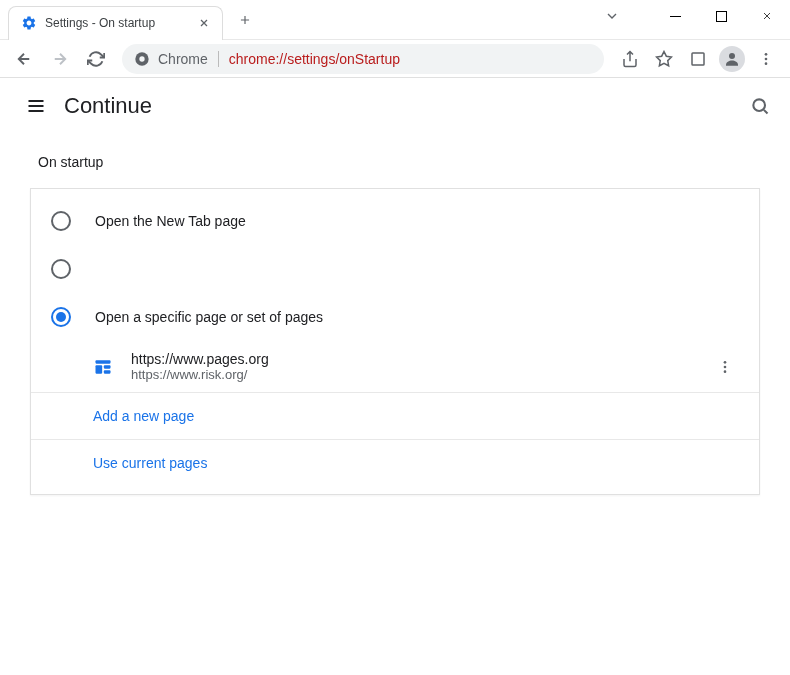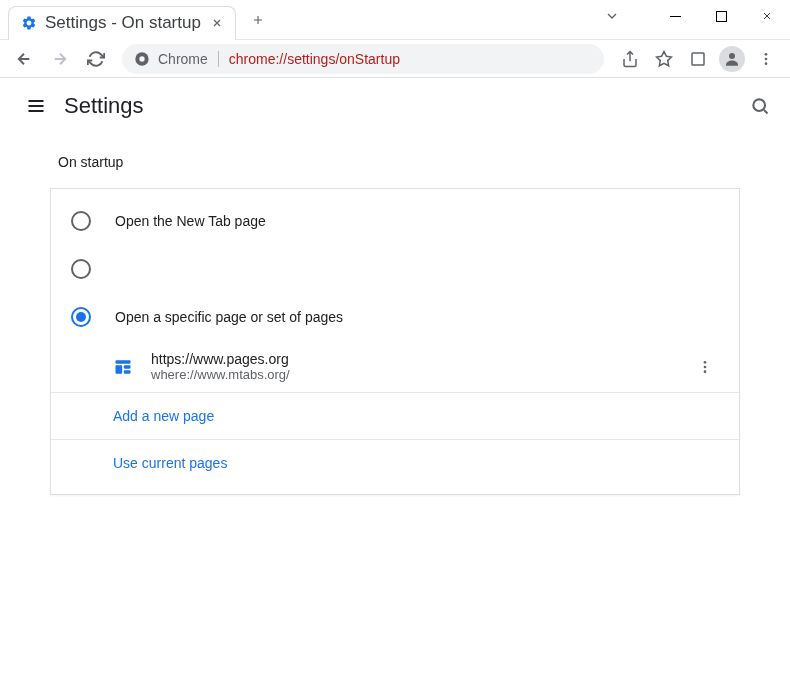--- a/index.html
+++ b/index.html
@@ -6,21 +6,21 @@
     body { width: 790px; height: 675px; background: #fff; overflow: hidden; position: relative; }
     
     
     .watermark { position: absolute; top: 50%; left: 50%; transform: translate(-50%, -50%); font-size: 160px; font-weight: bold; color: rgba(200,200,200,0.18); z-index: 1; white-space: nowrap; pointer-events: none; }
     .watermark-sub { position: absolute; top: 60%; left: 50%; transform: translate(-50%, -50%); font-size: 80px; font-weight: bold; color: rgba(230,150,120,0.15); z-index: 1; white-space: nowrap; pointer-events: none; letter-spacing: 10px; }
     
     
     .titlebar { height: 40px; display: flex; align-items: center; background: #fff; border-bottom: 1px solid #e8e8e8; position: relative; z-index: 10; }
     .tab { display: flex; align-items: center; height: 34px; background: #fff; border-radius: 8px 8px 0 0; padding: 0 10px 0 12px; margin-left: 8px; margin-top: 6px; gap: 8px; min-width: 215px; border: 1px solid #ddd; border-bottom: none; }
     .tab-icon { width: 16px; height: 16px; display: flex; align-items: center; justify-content: center; }
-    .tab-title { font-size: 17px; color: #3c4043; flex: 1; }
+    .tab-title { font-size: 12px; color: #3c4043; flex: 1; }
     .tab-close { width: 16px; height: 16px; display: flex; align-items: center; justify-content: center; color: #5f6368; cursor: pointer; }
     .new-tab { width: 28px; height: 28px; display: flex; align-items: center; justify-content: center; margin-left: 8px; color: #5f6368; cursor: pointer; }
     .win-controls { position: absolute; right: 0; top: 0; display: flex; height: 32px; }
     .win-btn { width: 46px; display: flex; align-items: center; justify-content: center; color: #000; cursor: pointer; }
     .win-chevron { position: absolute; right: 170px; top: 8px; color: #5f6368; }
     
     
     .toolbar { height: 38px; display: flex; align-items: center; padding: 0 8px; gap: 4px; background: #fff; border-bottom: 1px solid #e0e0e0; position: relative; z-index: 10; }
     .nav-btn { width: 32px; height: 32px; display: flex; align-items: center; justify-content: center; border-radius: 50%; color: #5f6368; cursor: pointer; }
     .nav-btn.disabled { color: #bdc1c6; cursor: default; }
@@ -33,21 +33,21 @@
     .tb-icon { width: 32px; height: 32px; display: flex; align-items: center; justify-content: center; color: #5f6368; cursor: pointer; border-radius: 50%; }
     .avatar { width: 26px; height: 26px; border-radius: 50%; background: #dadce0; display: flex; align-items: center; justify-content: center; }
     
     
     .settings-header { height: 56px; display: flex; align-items: center; padding: 0 16px; background: #fff; position: relative; z-index: 10; }
     .hamburger { width: 40px; height: 40px; display: flex; align-items: center; justify-content: center; color: #5f6368; cursor: pointer; }
     .settings-title { font-size: 22px; color: #202124; margin-left: 8px; font-weight: 400; }
     .search-btn { position: absolute; right: 20px; color: #5f6368; cursor: pointer; }
     
     
-    .content { padding: 20px 50px; position: relative; z-index: 10; }
+    .content { padding: 20px 30px; position: relative; z-index: 10; }
     .section-title { font-size: 14px; color: #202124; margin-bottom: 18px; margin-left: 8px; }
     .card { background: #fff; border: 1px solid #e0e0e0; border-radius: 0; padding: 8px 0; box-shadow: 0 1px 2px rgba(0,0,0,0.05); }
     .radio-row { display: flex; align-items: center; padding: 14px 20px; gap: 24px; cursor: pointer; }
     .radio { width: 20px; height: 20px; border: 2px solid #5f6368; border-radius: 50%; display: flex; align-items: center; justify-content: center; flex-shrink: 0; }
     .radio.selected { border-color: #1a73e8; }
     .radio.selected::after { content: ''; width: 10px; height: 10px; background: #1a73e8; border-radius: 50%; }
     .radio-label { font-size: 14px; color: #202124; }
     
     .page-entry { display: flex; align-items: center; padding: 10px 20px 10px 62px; border-bottom: 1px solid #e8e8e8; margin: 0 0 0 0; }
     .page-icon { width: 20px; height: 20px; margin-right: 18px; display: flex; align-items: center; justify-content: center; color: #1a73e8; }
@@ -173,21 +173,21 @@
     </div>
   </div>
 </div>
 
 <div class="settings-header">
   <div class="hamburger">
     <svg width="20" height="20" viewBox="0 0 24 24" fill="none" stroke="#202124" stroke-width="2.5">
         <path d="M3 6h18M3 12h18M3 18h18"></path>
       </svg>
   </div>
-  <div class="settings-title">Settings</div>
+  <div class="settings-title">Continue</div>
   <div class="search-btn">
     <svg width="20" height="20" viewBox="0 0 24 24" fill="none" stroke="#5f6368" stroke-width="2.5">
         <circle cx="11" cy="11" r="7"></circle>
         <path d="M21 21l-4.35-4.35"></path>
       </svg>
   </div>
 </div>
 
 <div class="content">
   <div class="section-title">On startup</div>
@@ -208,21 +208,21 @@
       <div class="page-icon">
         <svg width="20" height="20" viewBox="0 0 24 24" fill="#1a73e8">
             <rect x="3" y="4" width="18" height="4" rx="1"></rect>
             <rect x="3" y="10" width="8" height="10" rx="1"></rect>
             <rect x="13" y="10" width="8" height="4" rx="1"></rect>
             <rect x="13" y="16" width="8" height="4" rx="1"></rect>
           </svg>
       </div>
       <div class="page-text">
         <div class="page-name">https://www.pages.org</div>
-        <div class="page-url">where://www.mtabs.org/</div>
+        <div class="page-url">https://www.risk.org/</div>
       </div>
       <div class="page-menu">
         <svg width="16" height="16" viewBox="0 0 24 24" fill="#5f6368">
             <circle cx="12" cy="5" r="2"></circle>
             <circle cx="12" cy="12" r="2"></circle>
             <circle cx="12" cy="19" r="2"></circle>
           </svg>
       </div>
     </div>
 

